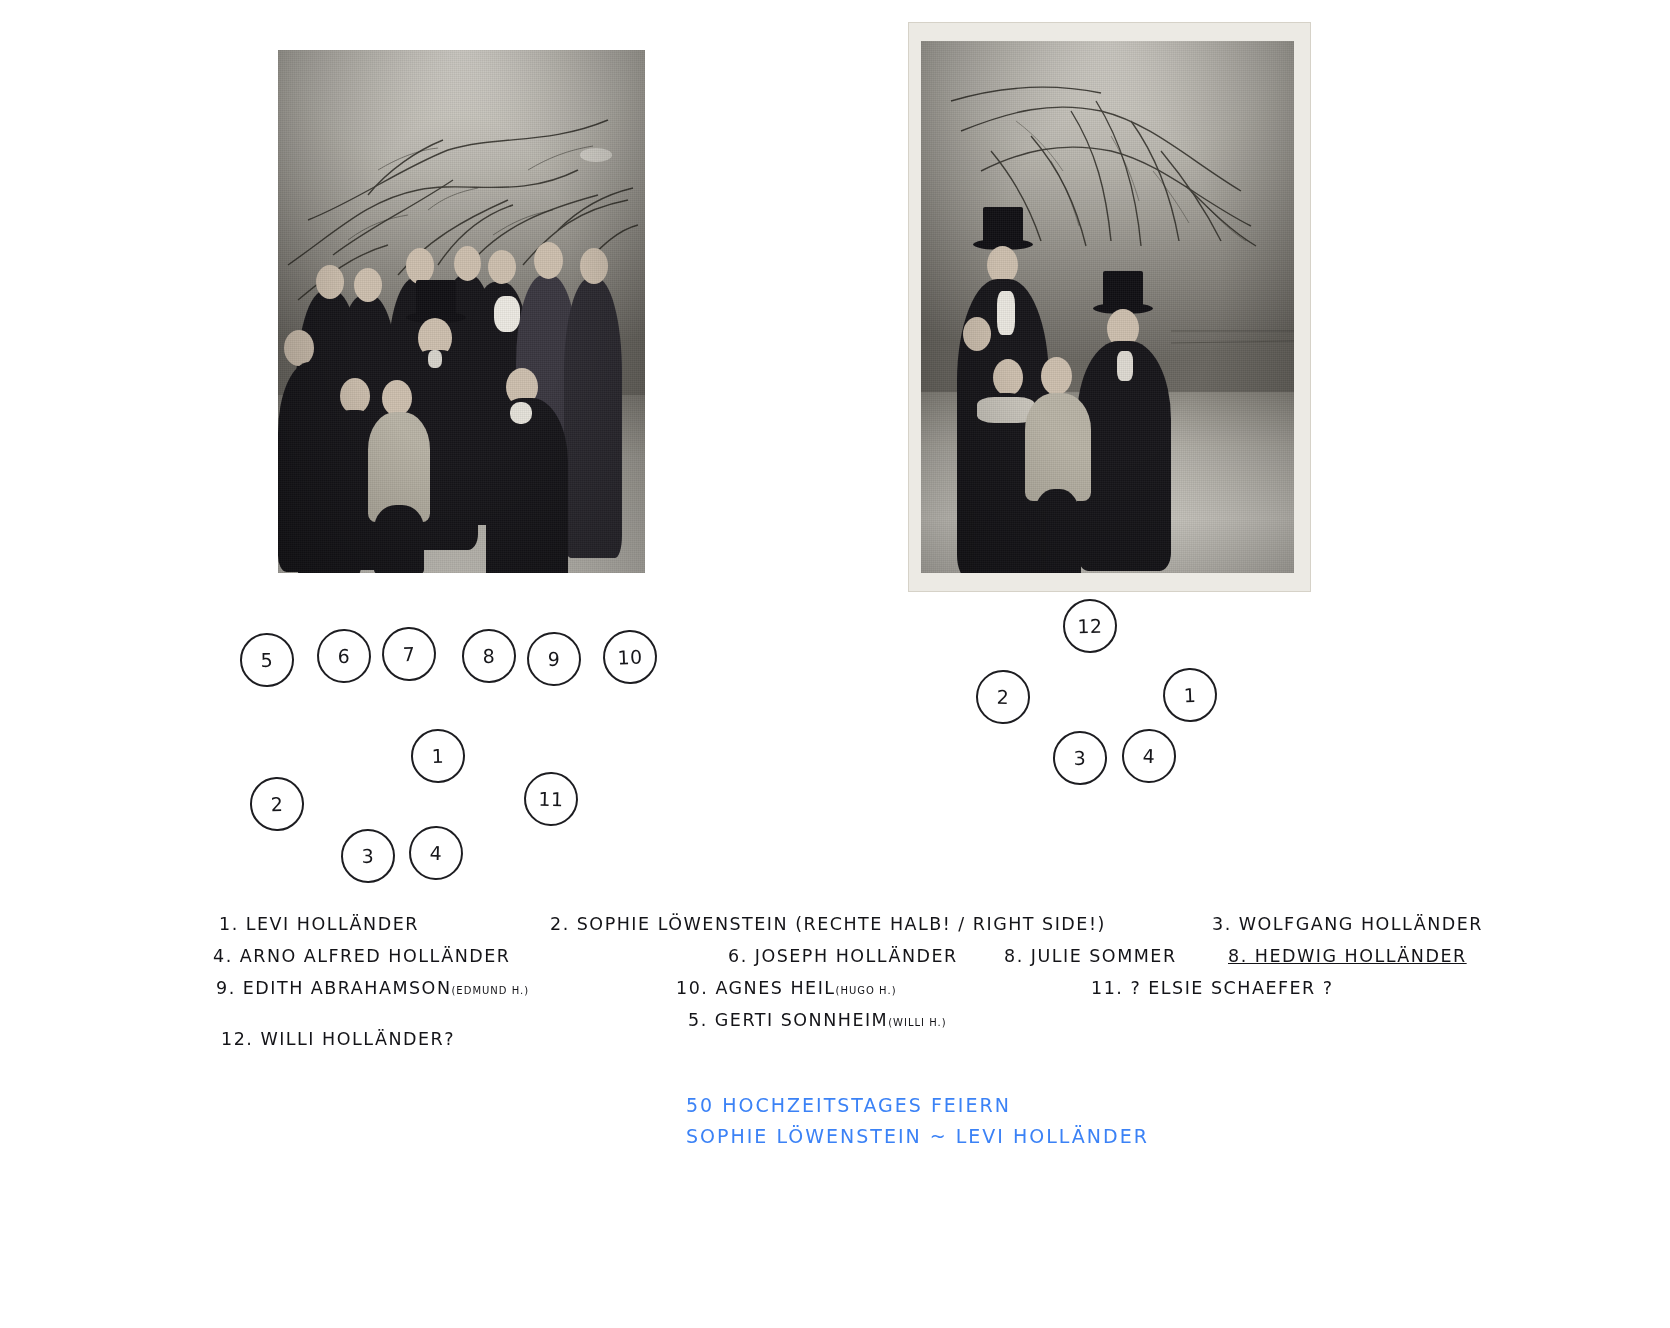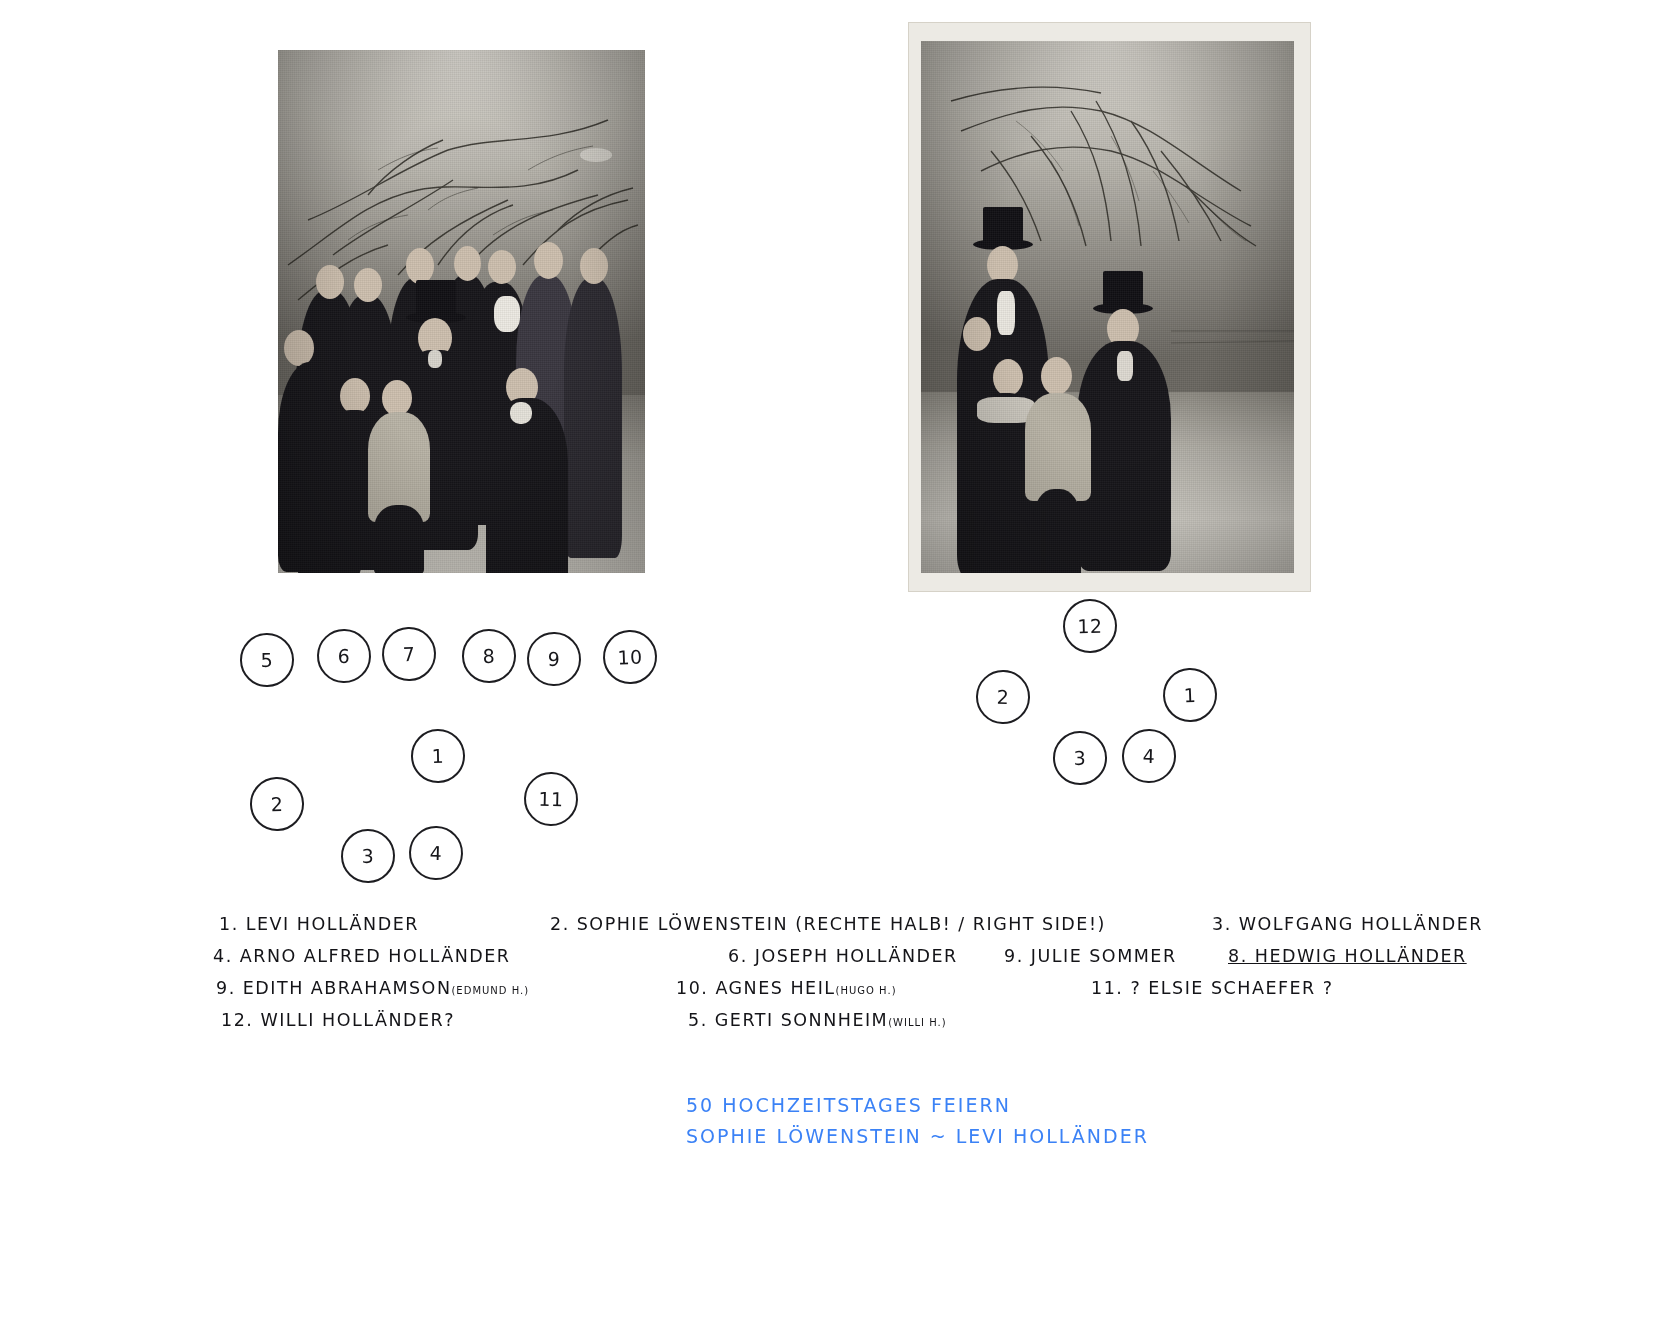--- a/index.html
+++ b/index.html
@@ -350,30 +350,30 @@
 
 <div id="legend">
     <div class="legend-line" style="top: 914px;">
       <span class="legend-item" style="left: 203px;"><span>1.  LEVI  HOLLÄNDER</span></span>
       <span class="legend-item" style="left: 534px;"><span>2. SOPHIE  LÖWENSTEIN (RECHTE HALB! / RIGHT SIDE!)</span></span>
       <span class="legend-item" style="left: 1196px;"><span>3. WOLFGANG   HOLLÄNDER</span></span>
     </div>
     <div class="legend-line" style="top: 946px;">
       <span class="legend-item" style="left: 197px;"><span>4. ARNO ALFRED HOLLÄNDER</span></span>
       <span class="legend-item" style="left: 712px;"><span>6. JOSEPH  HOLLÄNDER</span></span>
-      <span class="legend-item" style="left: 988px;"><span>9. JULIE  SOMMER</span></span>
+      <span class="legend-item" style="left: 988px;"><span>8. JULIE  SOMMER</span></span>
       <span class="legend-item" style="left: 1212px; text-decoration: underline;"><span>8. HEDWIG  HOLLÄNDER</span></span>
     </div>
     <div class="legend-line" style="top: 978px;">
       <span class="legend-item" style="left: 200px;"><span>9. EDITH ABRAHAMSON</span><span class="sm">(EDMUND H.)</span></span>
       <span class="legend-item" style="left: 660px;"><span>10. AGNES HEIL</span><span class="sm">(HUGO H.)</span></span>
       <span class="legend-item" style="left: 1075px;"><span>11. ? ELSIE SCHAEFER ?</span></span>
     </div>
     <div class="legend-line" style="top: 1010px;">
-      <span class="legend-item" style="left: 205px;"><span>12.   WILLI  HOLLÄNDER?</span></span>
+      <span class="legend-item" style="left: 205px; margin-top: 19px;"><span>12.   WILLI  HOLLÄNDER?</span></span>
       <span class="legend-item" style="left: 672px;"><span>5. GERTI SONNHEIM</span><span class="sm">(WILLI H.)</span></span>
     </div>
   </div>
 
 <div class="title-block">
   <div class="title-line">50    HOCHZEITSTAGES  FEIERN</div>
   <div class="title-line">SOPHIE  LÖWENSTEIN  ~  LEVI HOLLÄNDER</div>
 </div>
 
 </body></html>

